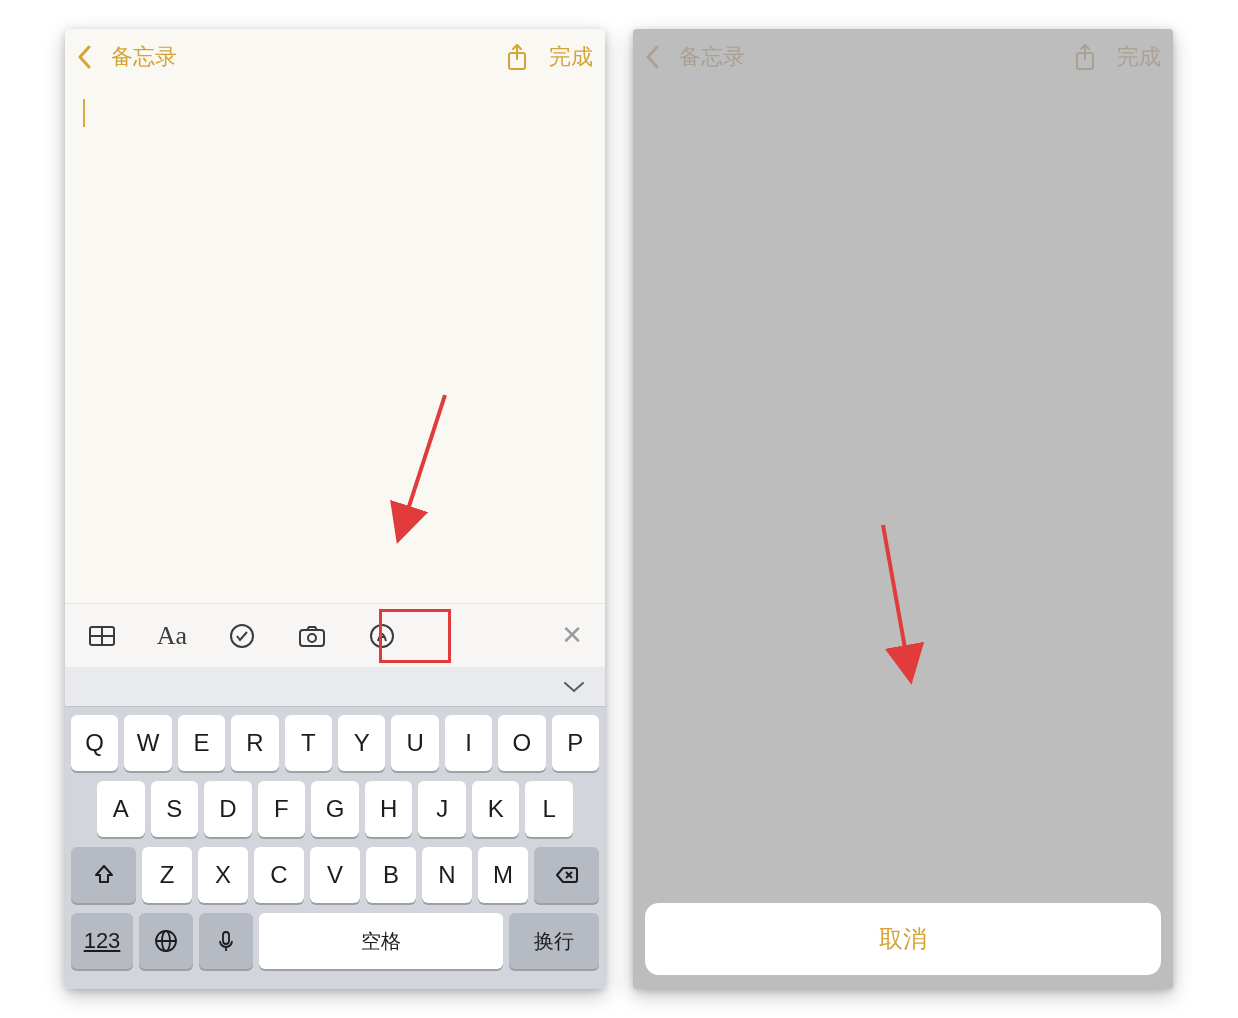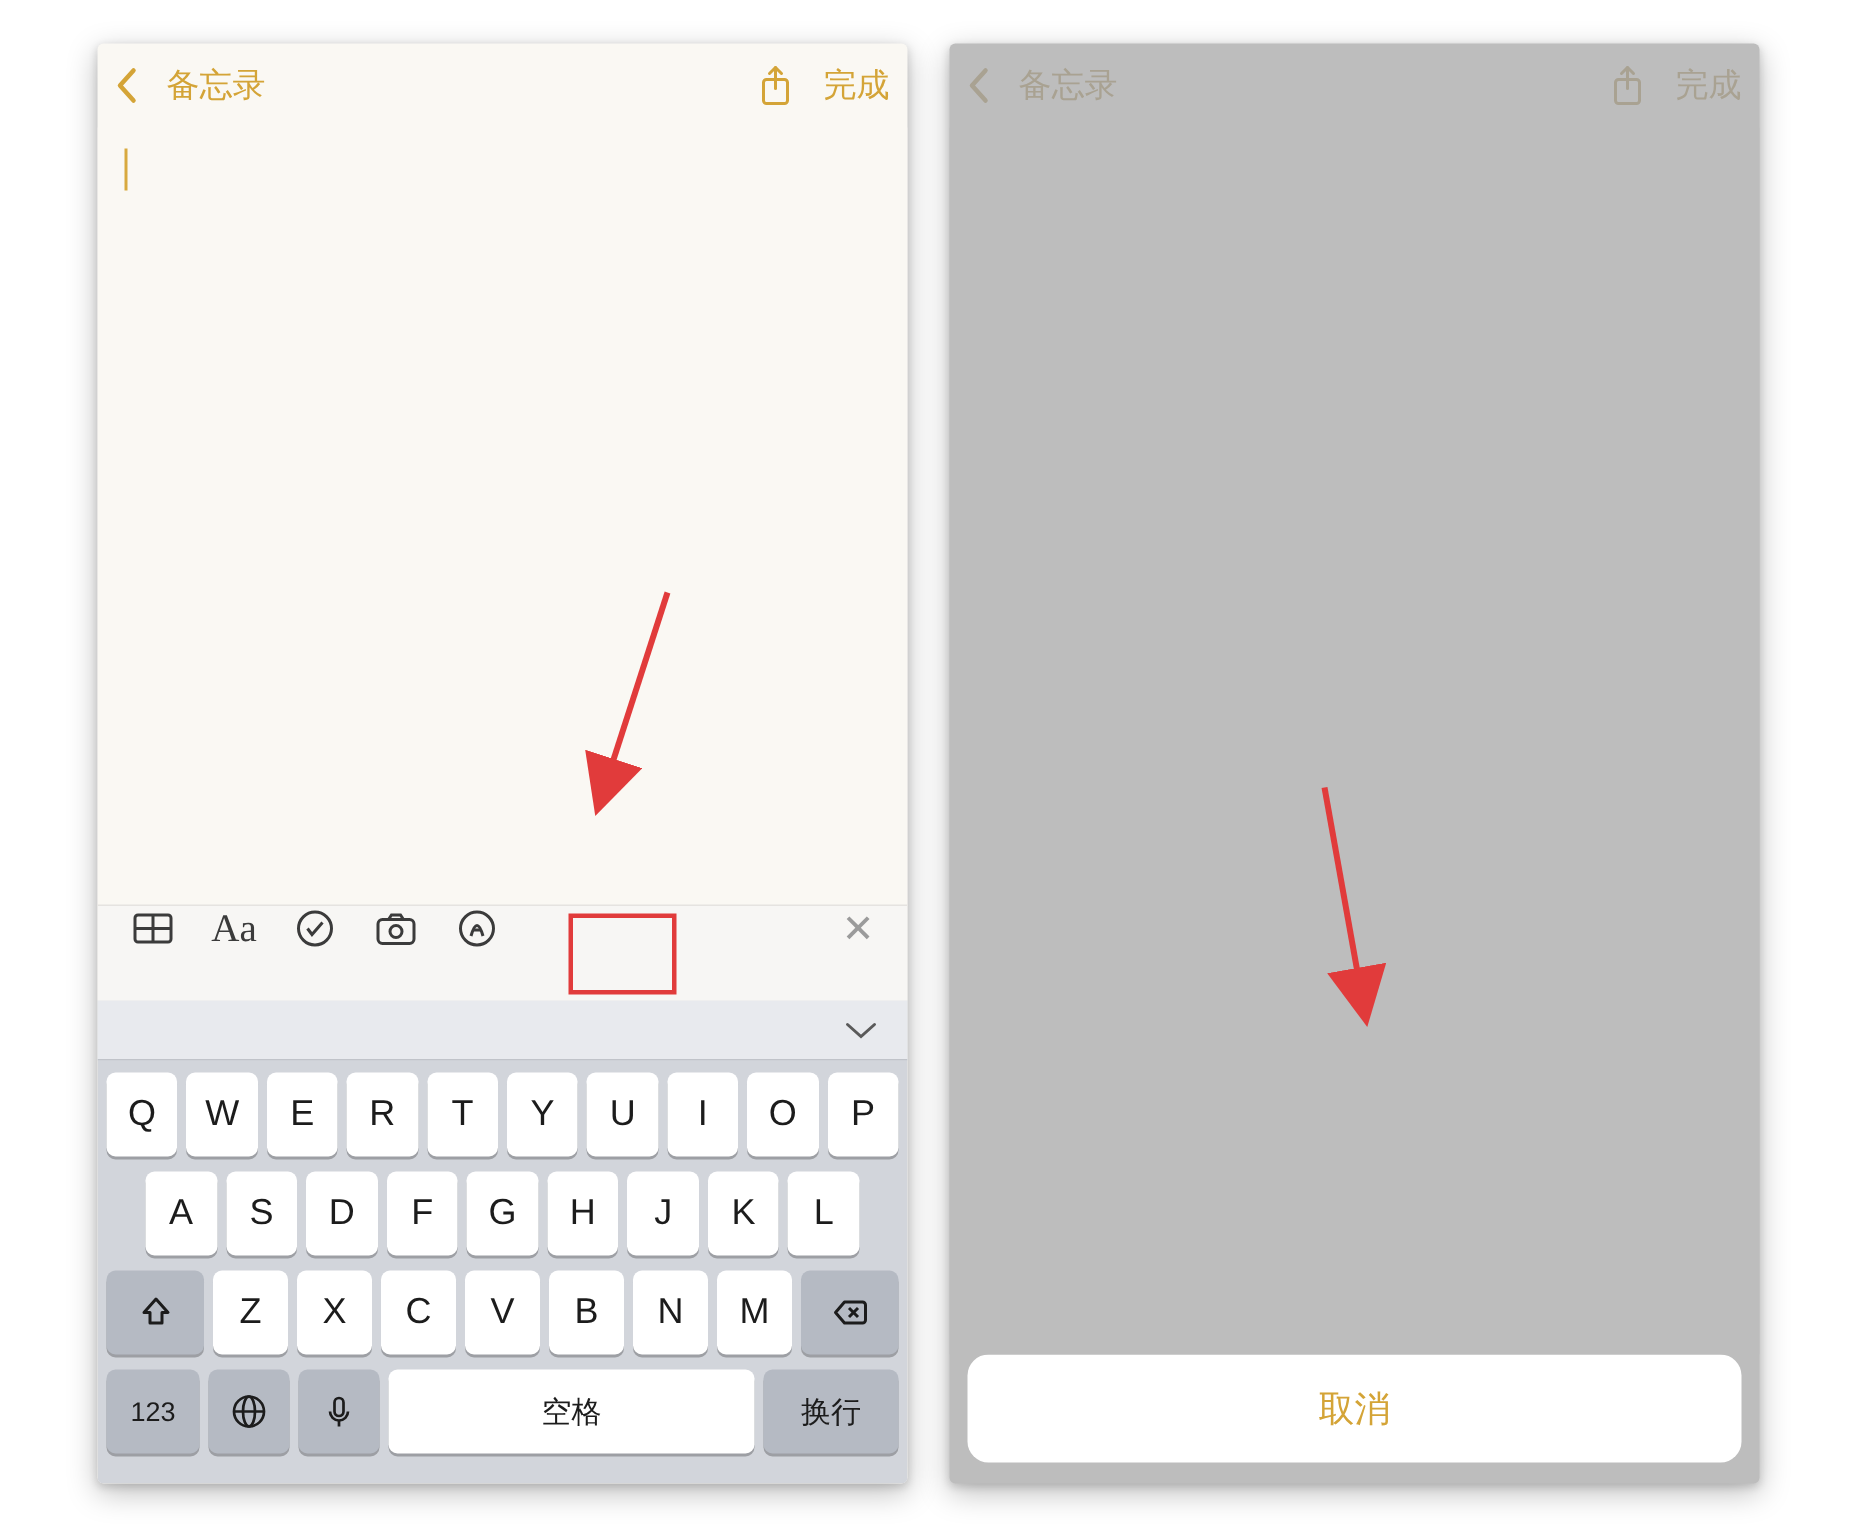--- a/index.html
+++ b/index.html
@@ -60,23 +60,23 @@
       width: 2px;
       height: 28px;
       background: #d8a93e;
     }
 
     .format-bar {
       height: 64px;
       background: #f7f6f4;
       border-top: 1px solid #e5e3e0;
       display: flex;
-      align-items: flex-start;
+      align-items: center;
       padding: 0 22px;
-      gap: 24px;
+      gap: 40px;
       position: relative;
     }
     .fmt-icon {
       width: 30px; height: 30px;
       display: flex; align-items: center; justify-content: center;
       color: #3b3b3b;
       cursor: pointer;
     }
     .fmt-icon svg { width: 100%; height: 100%; }
     .camera-highlight {
@@ -327,21 +327,21 @@
         <span class="del-icon">
           <svg viewBox="0 0 24 24" fill="none" stroke="#1c1c1c" stroke-width="2" stroke-linejoin="round">
               <path d="M8 5h12a2 2 0 012 2v10a2 2 0 01-2 2H8l-6-7 6-7z"></path>
               <line x1="11" y1="9" x2="17" y2="15"></line>
               <line x1="17" y1="9" x2="11" y2="15"></line>
             </svg>
         </span>
       </div>
     </div>
     <div class="kb-row">
-      <div class="key key-dark" style="max-width:62px;font-size:18px;">123</div>
+      <div class="key key-dark" style="max-width:62px;font-size:22px;text-decoration:underline;">123</div>
       <div class="key key-dark" style="max-width:54px;">
         <span class="globe-icon">
           <svg viewBox="0 0 24 24" fill="none" stroke="#1c1c1c" stroke-width="1.8">
               <circle cx="12" cy="12" r="10"></circle>
               <ellipse cx="12" cy="12" rx="4" ry="10"></ellipse>
               <line x1="2" y1="12" x2="22" y2="12"></line>
             </svg>
         </span>
       </div>
       <div class="key key-dark" style="max-width:54px;">

